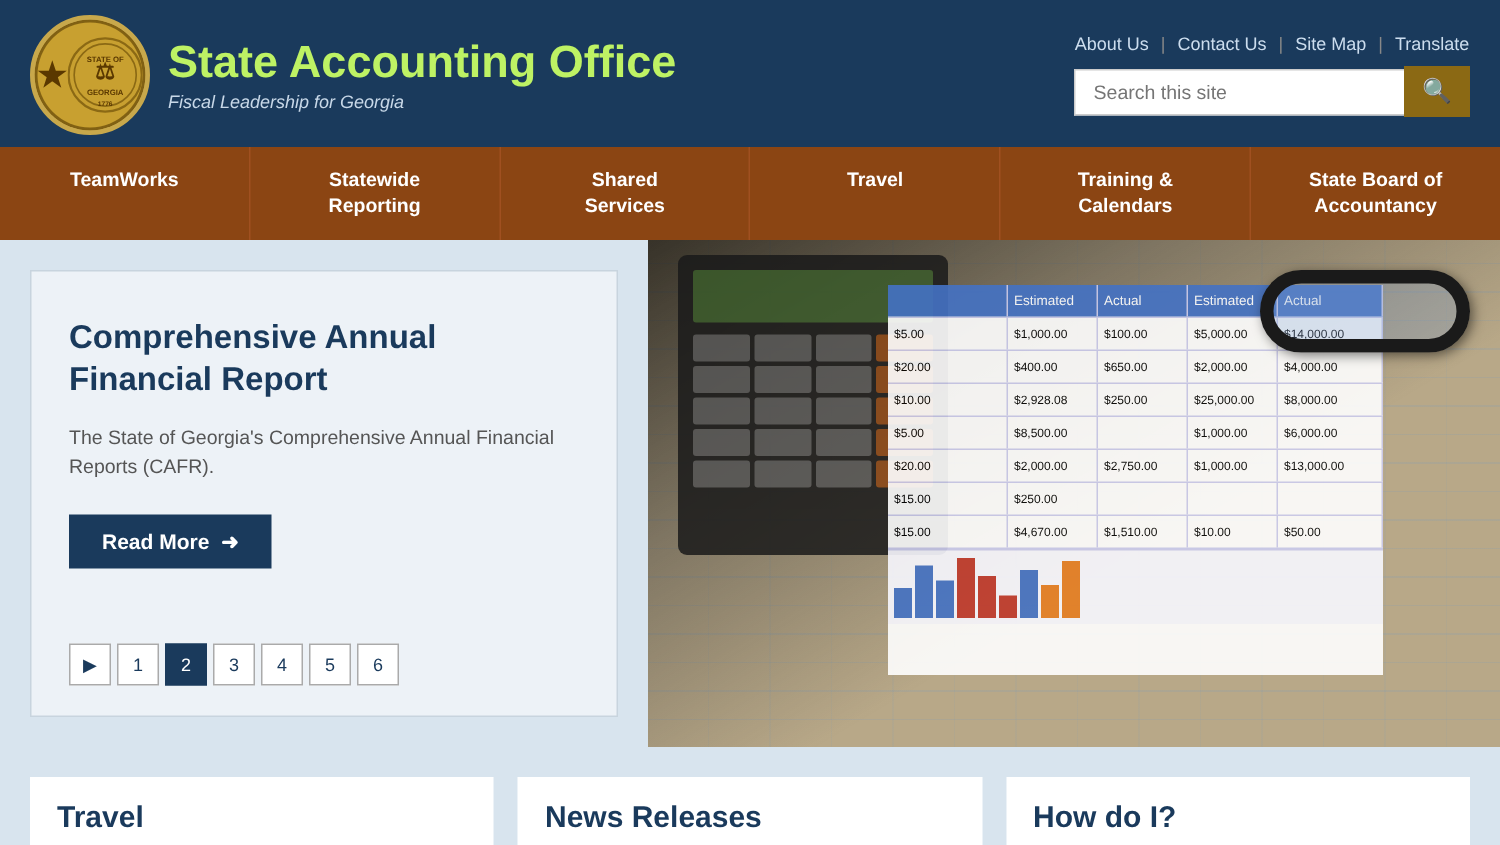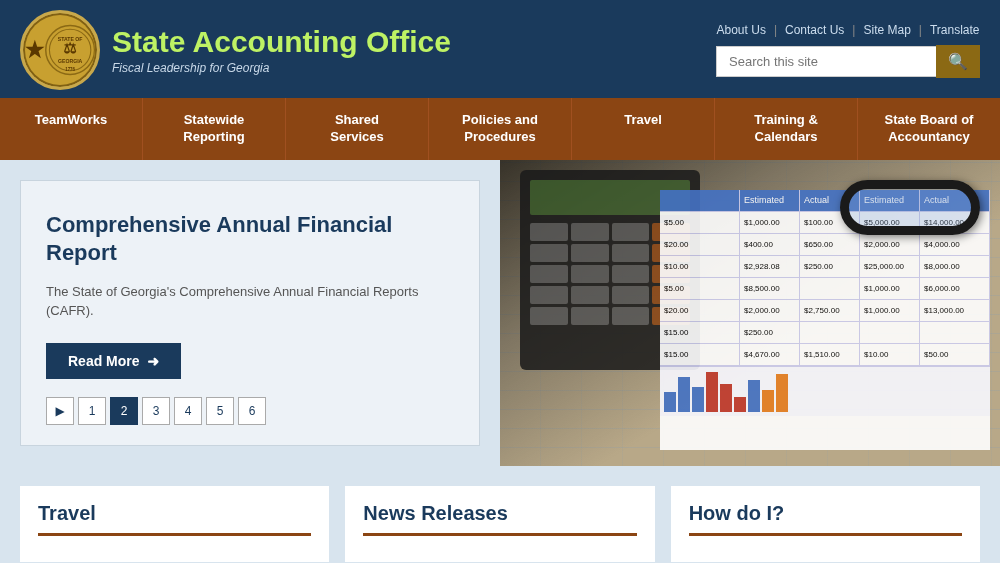--- a/index.html
+++ b/index.html
@@ -93,21 +93,21 @@
       border-right: 1px solid #a05020;
       line-height: 1.3;
     }
     .nav-item:last-child { border-right: none; }
 
     
     .main { display: flex; gap: 0; }
 
     
     .slide-section {
-      width: 500px; flex-shrink: 0;
+      width: 432px; flex-shrink: 0;
       background: #d8e4ee;
       padding: 0;
     }
     .slide-inner {
       background: #edf2f7;
       margin: 20px;
       padding: 30px 25px 20px;
       border: 1px solid #c8d4de;
     }
     .slide-title {
@@ -127,21 +127,21 @@
       background: #1a3a5c;
       color: white;
       border: none;
       padding: 10px 22px;
       font-size: 14px;
       font-weight: bold;
       cursor: pointer;
       display: inline-flex;
       align-items: center;
       gap: 8px;
-      margin-bottom: 8px;
+      margin-bottom: 40px;
     }
     .pagination {
       display: flex;
       align-items: center;
       gap: 4px;
       margin-top: 10px;
     }
     .page-btn {
       width: 28px; height: 28px;
       border: 1px solid #aaa;
@@ -285,21 +285,20 @@
       <input class="search-input" type="text" placeholder="Search this site" style="">
       <button class="search-btn">🔍</button>
     </div>
   </div>
 </div>
 
 <nav class="nav">
   <div class="nav-item">TeamWorks</div>
   <div class="nav-item">Statewide<br>Reporting</div>
   <div class="nav-item">Shared<br>Services</div>
-  <div class="nav-item">Policies and<br>Procedures</div>
   <div class="nav-item">Travel</div>
   <div class="nav-item">Training &amp;<br>Calendars</div>
   <div class="nav-item">State Board of<br>Accountancy</div>
 </nav>
 
 <div class="main">
 
   <div class="slide-section">
     <div class="slide-inner">
       <div class="slide-title">Comprehensive Annual Financial Report</div>

